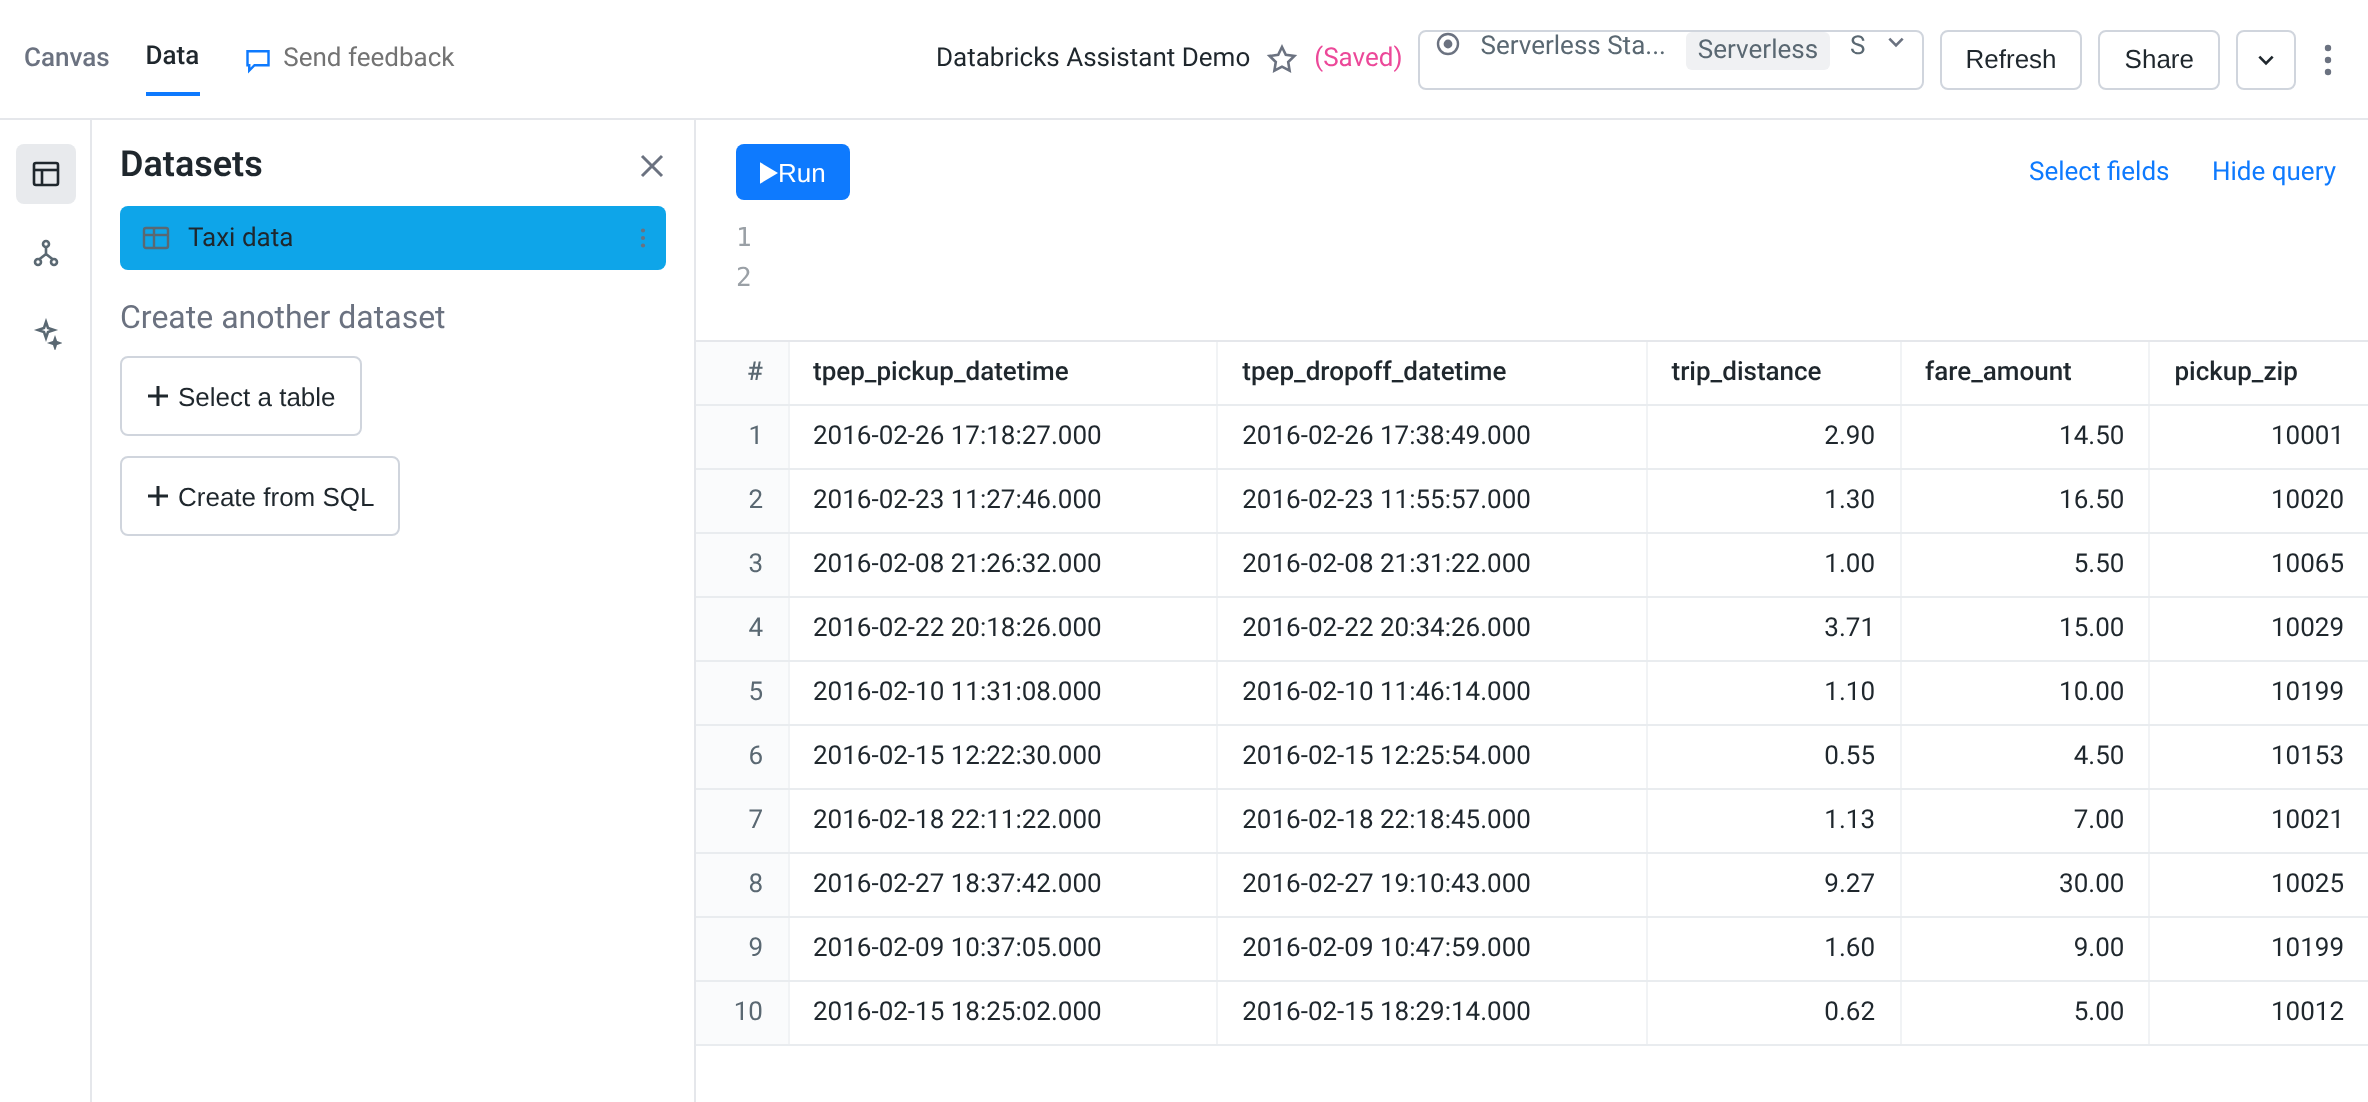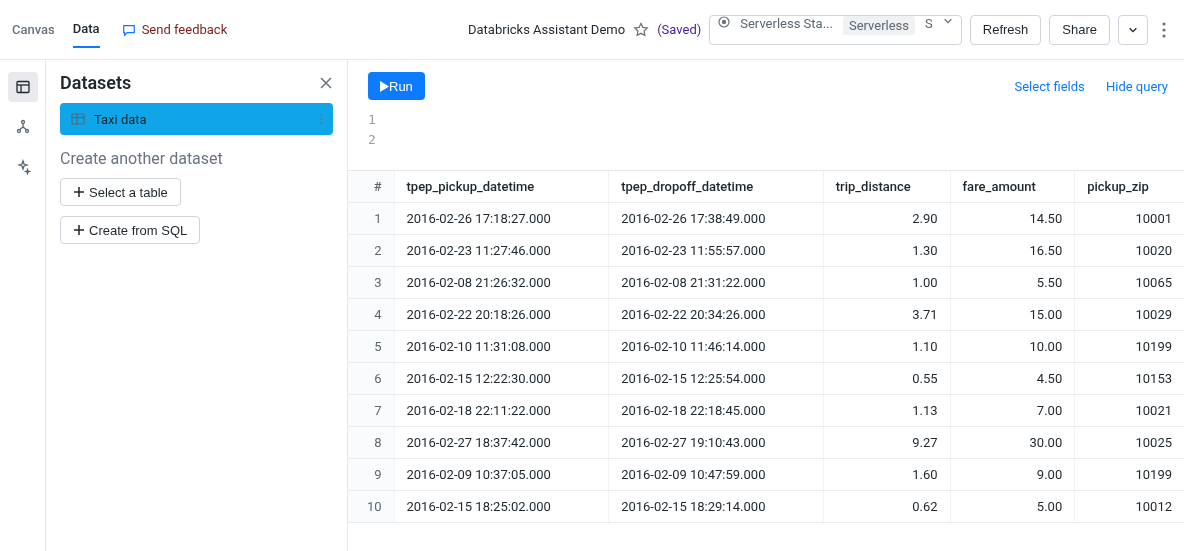--- a/index.html
+++ b/index.html
@@ -15,26 +15,26 @@
 .topbar {
   display: flex;
   align-items: center;
   height: 60px;
   padding: 0 12px;
   border-bottom: 1px solid #e5e7eb;
 }
 .tabs { display: flex; gap: 18px; align-items: center; }
 .tab { color: #6b7280; padding: 10px 0; cursor: pointer; font-weight: 500; }
 .tab.active { color: #1f272d; border-bottom: 2px solid #0e7afe; }
-.feedback { display: flex; align-items: center; gap: 6px; color: #7f1d1d; cursor: pointer; margin-left: 22px; }
+.feedback { display: flex; align-items: center; gap: 6px; color: #737373; cursor: pointer; margin-left: 22px; }
 .feedback svg { width: 14px; height: 14px; }
 .spacer { flex: 1; }
 .right-top { display: flex; align-items: center; gap: 8px; color: #5a6872; }
 .title { color: #1f272d; }
-.star, .saved { color: #4c1d95; }
+.star, .saved { color: #ec4899; }
 .pill {
   display: flex; align-items: flex-start; gap: 6px;
   border: 1px solid #d0d5dd; border-radius: 4px;
   height: 30px; padding: 0 8px; background: #fff;
 }
 .pill .seg { padding: 0 4px; }
 .pill .seg.gray { background: #f0f1f3; border-radius: 3px; padding: 2px 6px; }
 .btn {
   border: 1px solid #d0d5dd; border-radius: 4px;
   height: 30px; padding: 0 12px; background: #fff;
@@ -66,21 +66,21 @@
 .close-x { cursor: pointer; color: #6b7280; font-size: 18px; }
 .ds-item {
   display: flex; align-items: center; gap: 8px;
   background: #0ea5e9; border-radius: 4px; padding: 8px 10px;
   margin-bottom: 14px;
 }
 .ds-item .label { flex: 1; font-size: 13px; }
 .ds-item .dots { cursor: pointer; color: #6b7280; }
 .hint { color: #6b7280; font-size: 16px; margin-bottom: 10px; }
 .sb-buttons { display: flex; flex-direction: column; gap: 10px; align-items: flex-start; }
-.sb-buttons .btn { height: 28px; }
+.sb-buttons .btn { height: 40px; }
 
 .main { flex: 1; display: flex; flex-direction: column; overflow: hidden; }
 .query-bar {
   display: flex; align-items: center; justify-content: space-between;
   padding: 12px 16px 6px 20px;
 }
 .run-btn {
   background: #0e7afe; color: #fff; border: none; border-radius: 4px;
   height: 28px; padding: 4px 12px; display: inline-flex; align-items: center; gap: 0;
   cursor: pointer; font-size: 13px; font-weight: 500;

